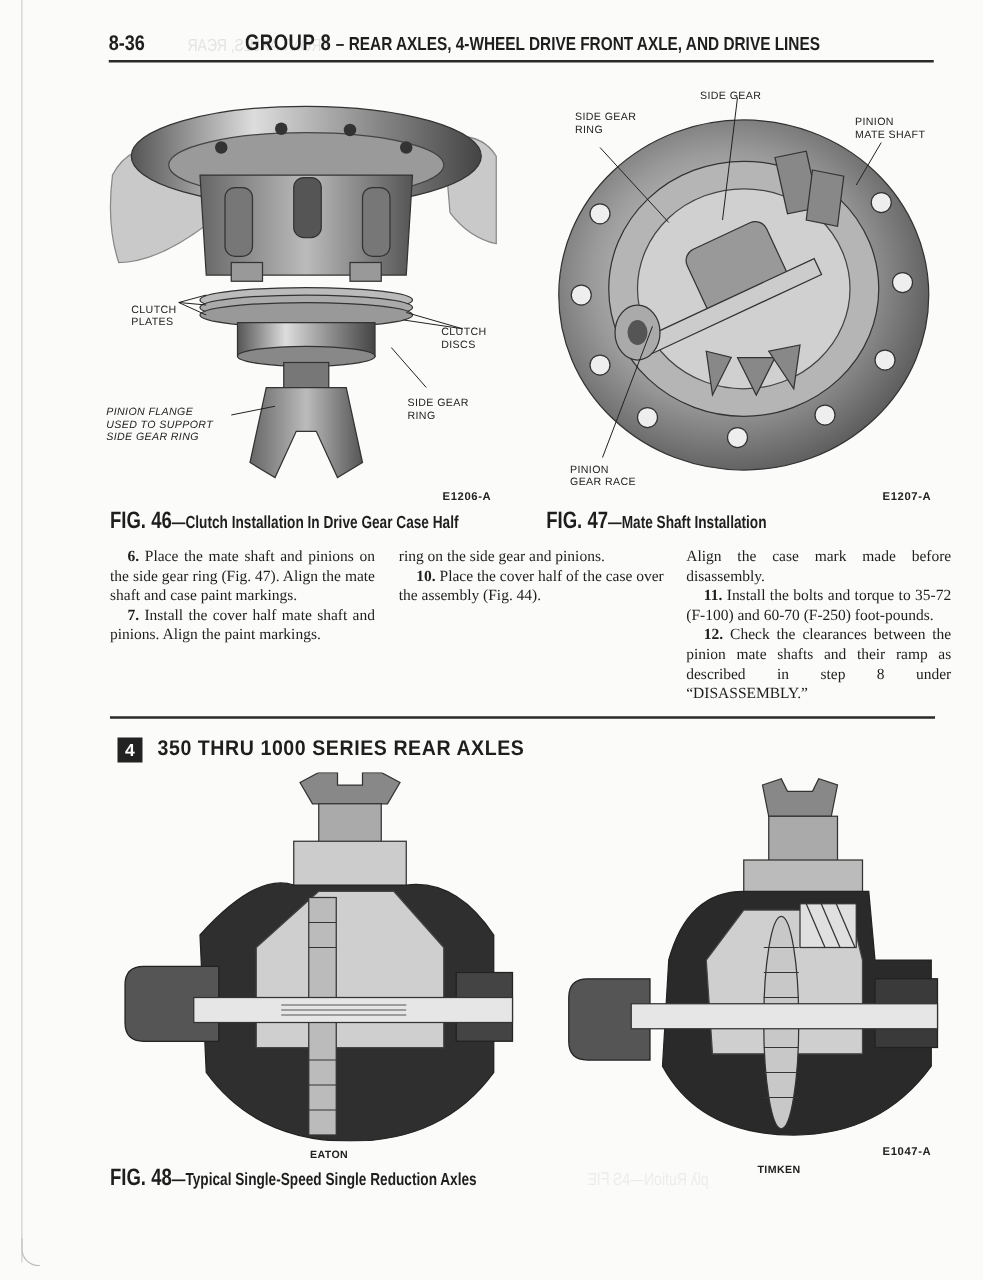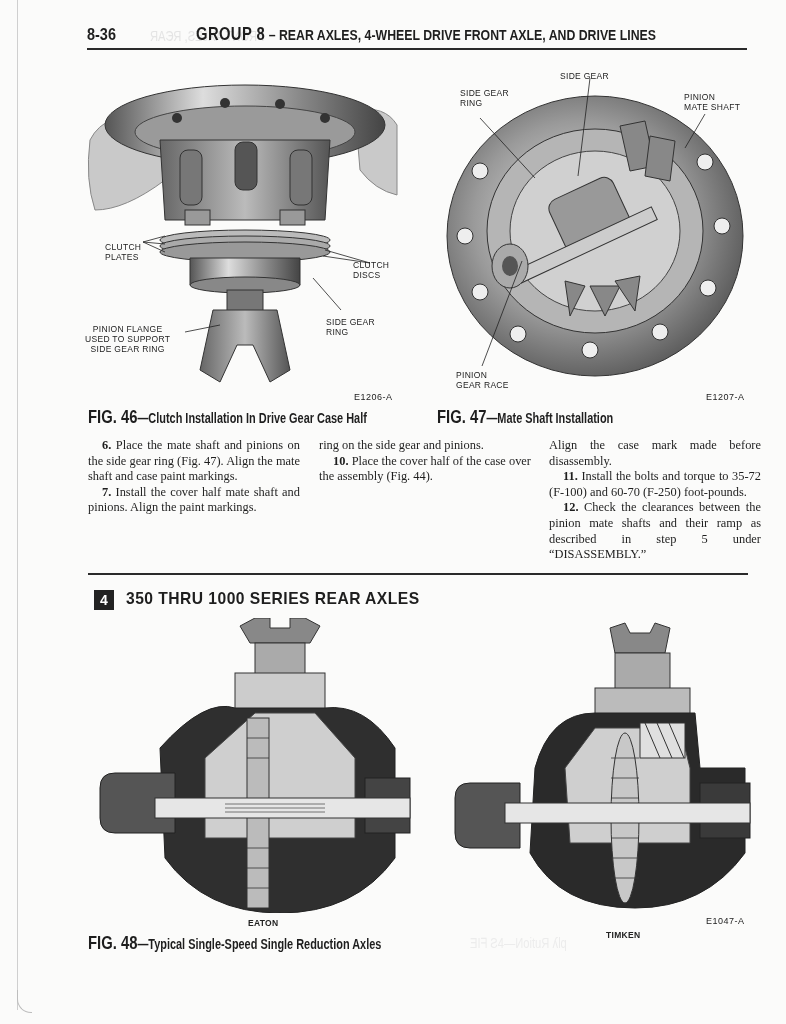--- a/index.html
+++ b/index.html
@@ -7,21 +7,21 @@
   .page-edge{position:absolute;left:17px;top:0;width:1px;height:1010px;background:#cfcfcf;}
   .page-edge-curve{position:absolute;left:17px;top:990px;width:14px;height:22px;border-left:1px solid #bdbdbd;border-bottom:1px solid #bdbdbd;border-bottom-left-radius:14px;}
   .header{position:absolute;left:87px;top:25px;width:660px;height:22px;}
   .page-num{position:absolute;left:0;top:0;font-family:"Liberation Sans",sans-serif;font-weight:bold;font-size:17px;transform:scaleX(0.85);transform-origin:left;}
   .group-title{position:absolute;left:109px;top:-1px;white-space:nowrap;font-family:"Liberation Sans",sans-serif;transform:scaleX(0.82);transform-origin:left;}
   .group-title .g{font-weight:900;font-size:18px;letter-spacing:0.5px;}
   .group-title .rest{font-weight:bold;font-size:15px;}
   .rule{position:absolute;height:2px;background:#2a2a2a;}
   .fig{position:absolute;}
   .callout{position:absolute;font-family:"Liberation Sans",sans-serif;font-size:8.5px;line-height:10px;color:#222;letter-spacing:0.3px;white-space:nowrap;}
-  .code{position:absolute;font-family:"Liberation Sans",sans-serif;font-weight:normal;font-size:9px;color:#222;letter-spacing:0.5px;}
+  .code{position:absolute;font-family:"Liberation Sans",sans-serif;font-weight:bold;font-size:9px;color:#222;letter-spacing:0.5px;}
   .caption{position:absolute;font-family:"Liberation Sans",sans-serif;white-space:nowrap;transform:scaleX(0.78);transform-origin:left;color:#1e1e1e;}
   .caption .fn{font-weight:bold;font-size:19px;}
   .caption .ft{font-weight:bold;font-size:14px;}
   .col{position:absolute;top:438px;width:212px;font-size:12.4px;line-height:15.6px;text-align:justify;}
   .col p{margin:0;text-indent:14px;}
   .col p.cont{text-indent:0;font-family:Liberation Serif, serif;}
   .col b{font-weight:bold;}
   .section{position:absolute;left:94px;top:589px;height:22px;}
   .sec-box{position:absolute;left:0;top:1px;width:20px;height:20px;background:#222;color:#fff;font-family:"Liberation Sans",sans-serif;font-weight:bold;font-size:14px;text-align:center;line-height:20px;}
   .sec-title{position:absolute;left:32px;top:0;white-space:nowrap;font-family:"Liberation Sans",sans-serif;font-weight:bold;font-size:17px;letter-spacing:0.5px;transform:scaleX(0.92);transform-origin:left;}
@@ -88,21 +88,21 @@
     <line x1="58" y1="172" x2="80" y2="166" stroke="#222" stroke-width="0.8"></line>
     <line x1="58" y1="172" x2="80" y2="174" stroke="#222" stroke-width="0.8"></line>
     <line x1="58" y1="172" x2="80" y2="182" stroke="#222" stroke-width="0.8"></line>
     <line x1="240" y1="180" x2="285" y2="193" stroke="#222" stroke-width="0.8"></line>
     <line x1="238" y1="186" x2="285" y2="193" stroke="#222" stroke-width="0.8"></line>
     <line x1="228" y1="208" x2="256" y2="240" stroke="#222" stroke-width="0.8"></line>
     <line x1="100" y1="262" x2="135" y2="255" stroke="#222" stroke-width="0.8"></line>
   </svg>
   <div class="callout" style="left:20px;top:172px;"><span>CLUTCH</span><br><span>PLATES</span></div>
   <div class="callout" style="left:268px;top:190px;"><span>CLUTCH</span><br><span>DISCS</span></div>
-  <div class="callout" style="left:0;top:254px;text-align:center;"><span>PINION FLANGE</span><br><span>USED TO SUPPORT</span><br><span>SIDE GEAR RING</span></div>
+  <div class="callout" style="left:0;top:254px;text-align:left;font-style:italic;"><span>PINION FLANGE</span><br><span>USED TO SUPPORT</span><br><span>SIDE GEAR RING</span></div>
   <div class="callout" style="left:241px;top:247px;"><span>SIDE GEAR</span><br><span>RING</span></div>
 </div>
 <div class="code" style="left:354px;top:392px;">E1206-A</div>
 <div class="caption" style="left:88px;top:406px;"><span class="fn">FIG. 46</span><span class="ft">—Clutch Installation In Drive Gear Case Half</span></div>
 
 <div class="fig" style="left:440px;top:66px;width:310px;height:325px;">
   <svg width="310" height="325" viewBox="0 0 310 325">
     <defs>
       <radialGradient id="rg" cx="0.45" cy="0.45" r="0.6">
           <stop offset="0" stop-color="#e8e8e8"></stop>
@@ -156,21 +156,21 @@
   <p><b>6.</b> <span>Place the mate shaft and pinions on the side gear ring (Fig. 47). Align the mate shaft and case paint markings.</span></p>
   <p><b>7.</b> <span>Install the cover half mate shaft and pinions. Align the paint markings.</span></p>
 </div>
 <div class="col" style="left:319px;">
   <p class="cont"><span>ring on the side gear and pinions.</span></p>
   <p><b>10.</b> <span>Place the cover half of the case over the assembly (Fig. 44).</span></p>
 </div>
 <div class="col" style="left:549px;">
   <p class="cont"><span>Align the case mark made before disassembly.</span></p>
   <p><b>11.</b> <span>Install the bolts and torque to 35-72 (F-100) and 60-70 (F-250) foot-pounds.</span></p>
-  <p><b>12.</b> <span>Check the clearances between the pinion mate shafts and their ramp as described in step 5 under “DISASSEMBLY.”</span></p>
+  <p><b>12.</b> <span>Check the clearances between the pinion mate shafts and their ramp as described in step 8 under “DISASSEMBLY.”</span></p>
 </div>
 
 <div class="rule" style="left:88px;top:573px;width:660px;"></div>
 
 <div class="section">
   <div class="sec-box">4</div>
   <div class="sec-title">350 THRU 1000 SERIES REAR AXLES</div>
 </div>
 
 <div class="fig" style="left:95px;top:618px;width:320px;height:295px;">

